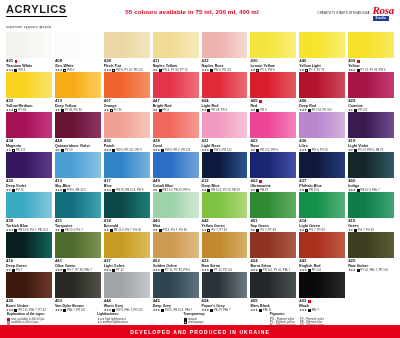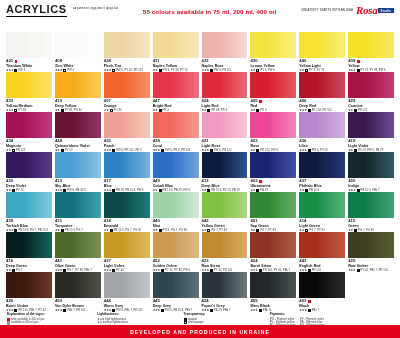--- a/index.html
+++ b/index.html
@@ -7,33 +7,33 @@
     width:400px;height:338px;overflow:hidden;
     background:#ffffff;
     font-family:"Liberation Sans", sans-serif;
     color:#1a1a1a;
     position:relative;
   }
   .sheet{width:400px;height:338px;position:relative;box-sizing:border-box;padding:0 6px;}
 
   
   .header{height:28px;display:flex;align-items:flex-start;justify-content:space-between;padding-top:4px;}
-  .brandblock{display:flex;flex-direction:row;gap:6px;}
+  .brandblock{display:flex;flex-direction:column;gap:6px;}
   .title{
     font-size:11px;font-weight:bold;letter-spacing:.6px;line-height:11px;
     border-bottom:1px solid #000;padding-bottom:1px;display:inline-block;
   }
   .subtitle{font-size:3.4px;letter-spacing:.35px;margin-top:1.5px;color:#333;line-height:4px;}
   .centerclaim{
     font-size:6.2px;font-weight:bold;color:#e3001b;letter-spacing:.1px;
     margin-top:4px;text-align:center;flex:1;
   }
   .rightblock{display:flex;align-items:center;gap:3px;margin-top:2px;}
   .claim2{font-size:2.9px;line-height:3.4px;text-align:right;color:#222;letter-spacing:.1px;}
-  .logo{display:flex;flex-direction:row;align-items:center;}
+  .logo{display:flex;flex-direction:column;align-items:flex-start;}
   .logo-rosa{
     font-family:"Liberation Serif", serif;font-style:italic;font-weight:bold;
     font-size:11px;color:#e3001b;line-height:9px;letter-spacing:-.3px;
   }
   .logo-sub{
     background:#1b3f92;color:#fff;font-size:2.8px;font-weight:bold;
     padding:0.5px 3px;letter-spacing:.3px;margin-top:.5px;
   }
 
   

